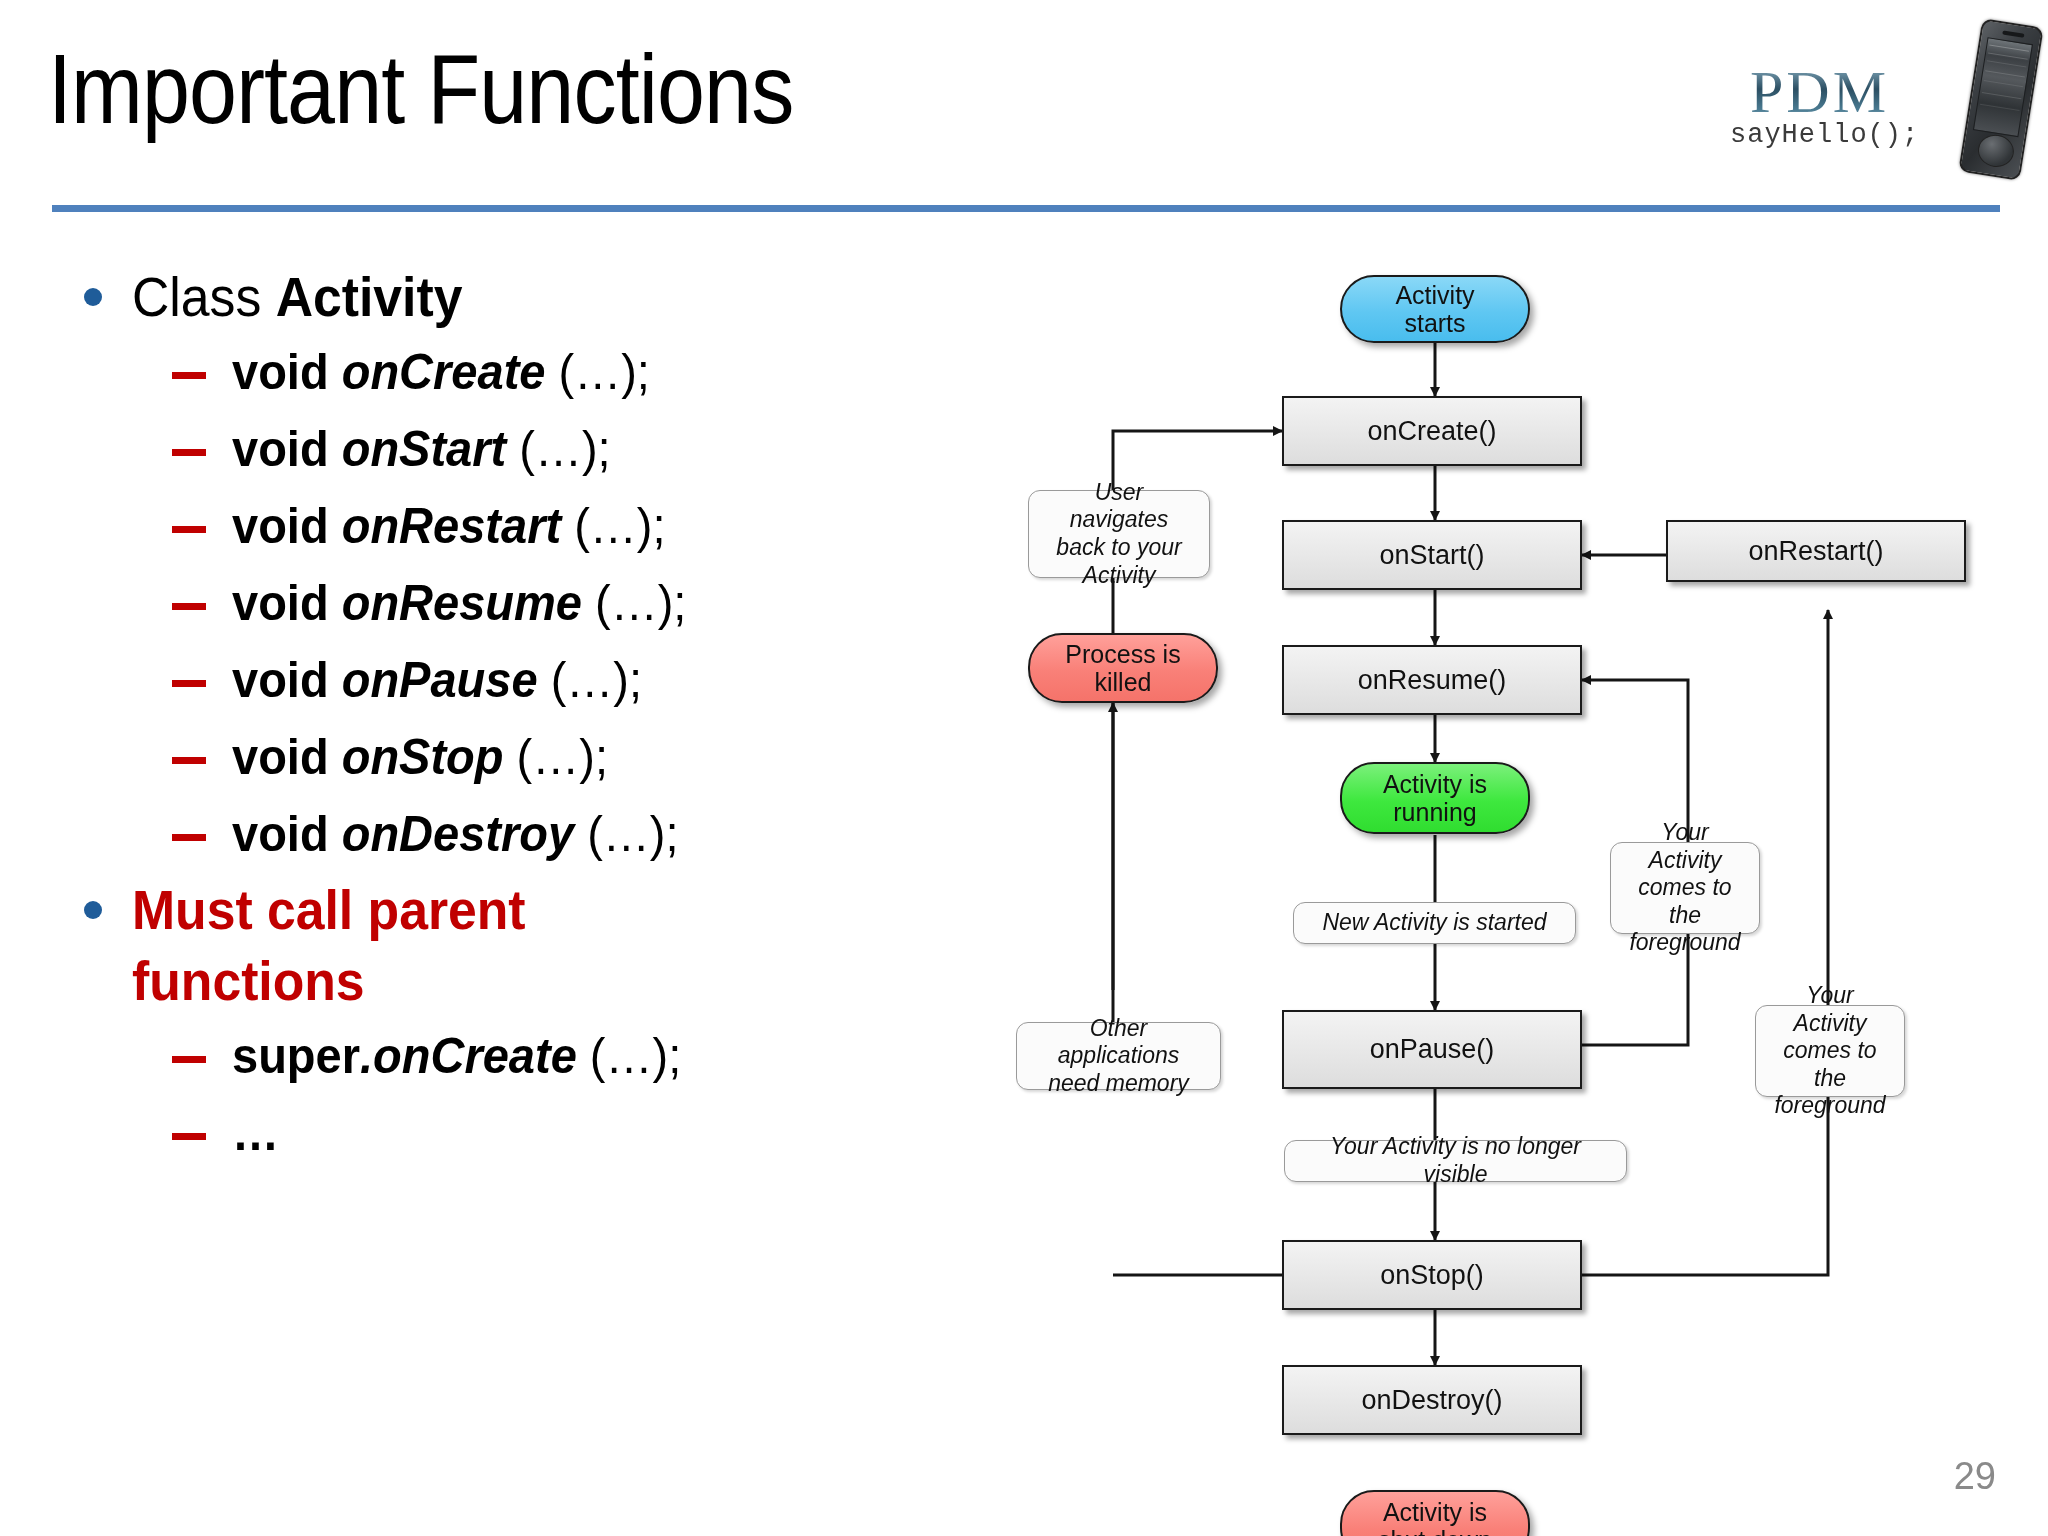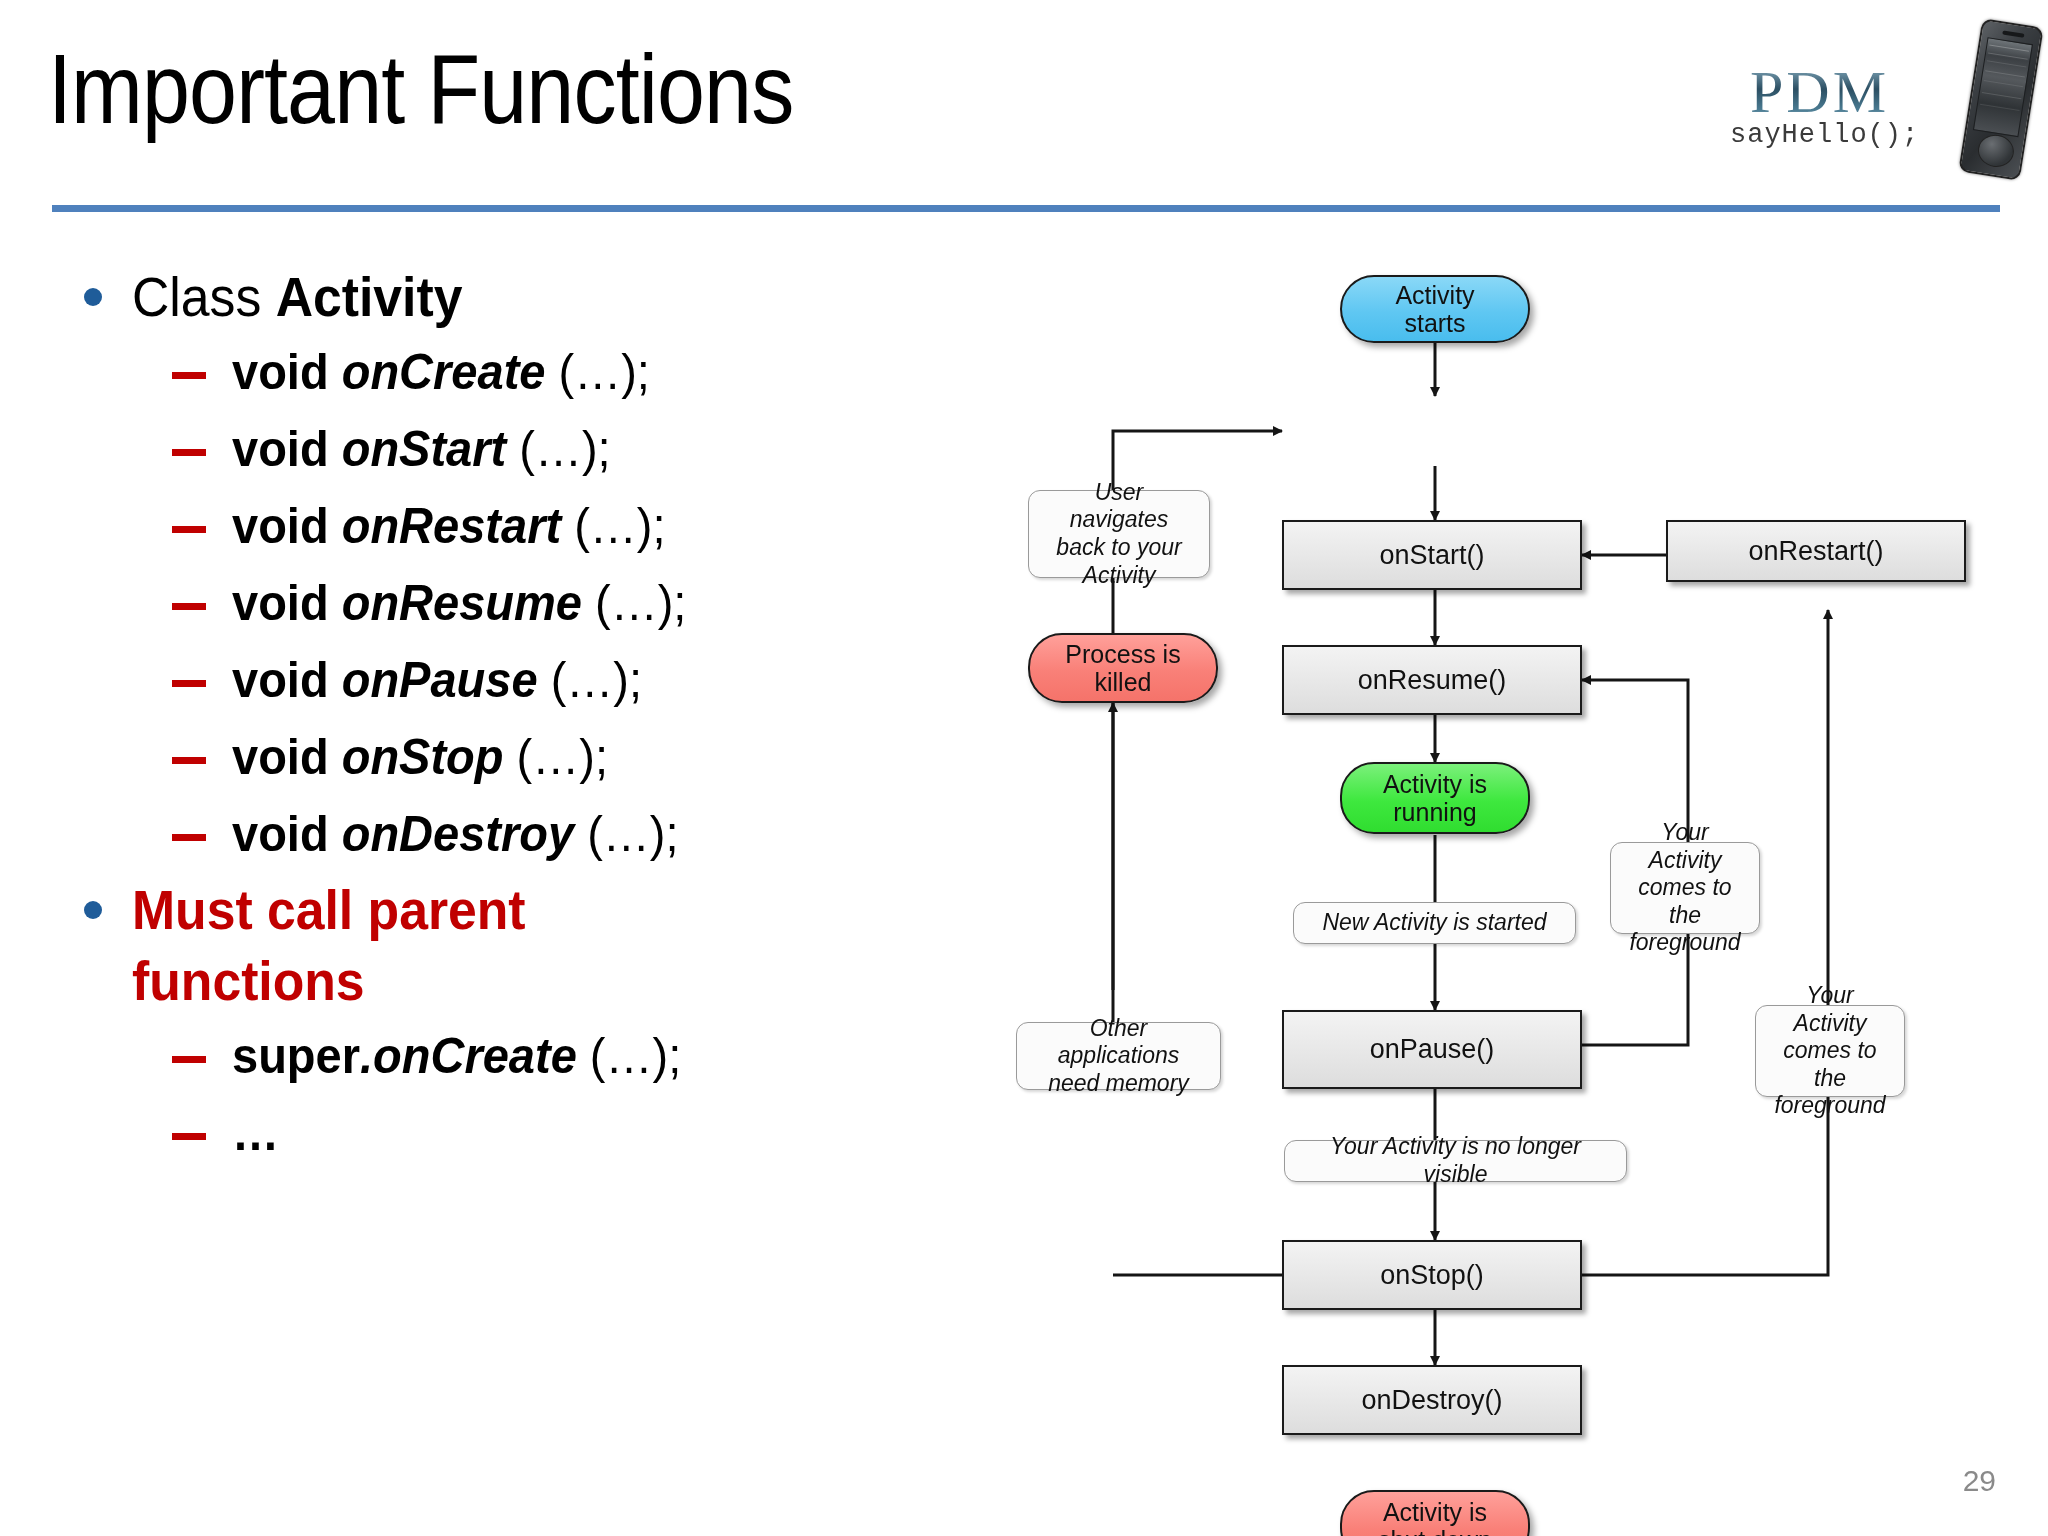--- a/index.html
+++ b/index.html
@@ -97,21 +97,21 @@
     font-size:50px;line-height:1.46;color:#000;
     transform:scaleX(0.94);transform-origin:left top;
     white-space:nowrap;
   }
   .lvl2 .txt b{font-weight:bold;}
   .lvl2 .txt i{font-style:italic;font-weight:bold;}
 
   
   .pageno{
     position:absolute;right:52px;bottom:38px;
-    font-size:30px;color:#8a8a8a;
+    font-size:38px;color:#8a8a8a;
     font-family:"Liberation Sans","DejaVu Sans",sans-serif;
   }
 
   
   .diagram{position:absolute;left:1010px;top:190px;width:1030px;height:1240px;}
   .diagram svg{position:absolute;left:0;top:0;}
 
   .node{position:absolute;box-sizing:border-box;}
   .proc{
     background:linear-gradient(180deg,#f3f3f3 0%,#e7e7e7 55%,#dddddd 100%);
@@ -251,20 +251,23 @@
         <path d="M572,1085 L818,1085 L818,420" marker-end="url(#ah)"></path>
 
         <path d="M272,1085 L103,1085"></path>
       </g>
     </svg>
 
     <div class="node pill blue" style="left:330px;top:85px;width:190px;height:68px;">
       <span>Activity<br>starts</span>
     </div>
 
+    <div class="node proc" style="left:272px;top:206px;width:300px;height:70px;">
+      <span>onCreate()</span>
+    </div>
 
     <div class="node proc" style="left:272px;top:330px;width:300px;height:70px;text-align:right;">
       <span>onStart()</span>
     </div>
 
     <div class="node proc" style="left:656px;top:330px;width:300px;height:62px;">
       <span>onRestart()</span>
     </div>
 
     <div class="node proc" style="left:272px;top:455px;width:300px;height:70px;">

